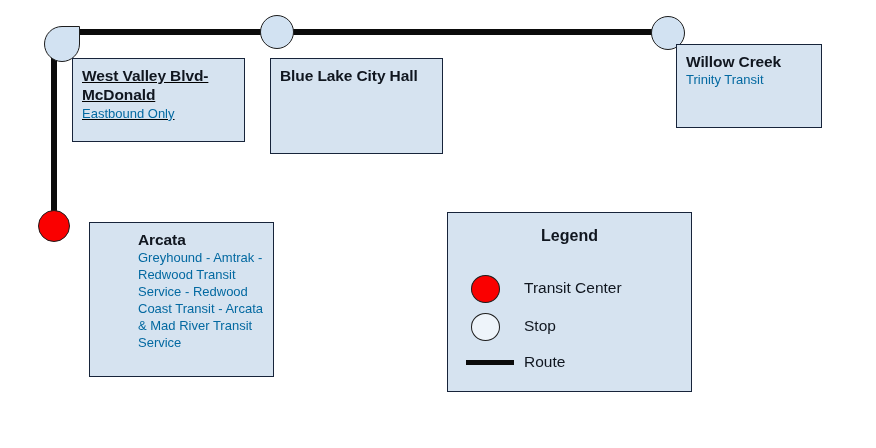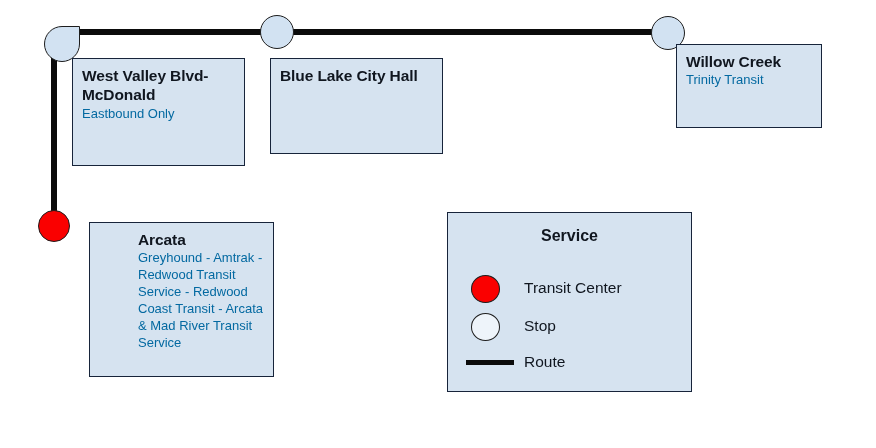--- a/index.html
+++ b/index.html
@@ -144,42 +144,42 @@
   </svg>
 
   <div class="node node-stop node-stop-clipped" style="left:44px; top:26px; width:36px; height:36px;"></div>
 
   <div class="node node-stop" style="left:260px; top:15px; width:34px; height:34px;"></div>
 
   <div class="node node-stop" style="left:651px; top:16px; width:34px; height:34px;"></div>
 
   <div class="node node-transit" style="left:38px; top:210px; width:32px; height:32px;"></div>
 
-  <div class="info-box" style="left:72px; top:58px; width:173px; height:108px;">
+  <div class="info-box" style="left:72px; top:58px; width:173px; height:84px;text-decoration:underline;">
     <div class="box-title">West Valley Blvd-McDonald</div>
     <div class="box-sub">Eastbound Only</div>
   </div>
 
   <div class="info-box" style="left:270px; top:58px; width:173px; height:96px;">
     <div class="box-title">Blue Lake City Hall</div>
     <div class="box-sub"></div>
   </div>
 
   <div class="info-box" style="left:676px; top:44px; width:146px; height:84px;">
     <div class="box-title">Willow Creek</div>
     <div class="box-sub">Trinity Transit</div>
   </div>
 
   <div class="info-box" style="left:89px; top:222px; width:185px; height:155px;padding-left:48px;">
     <div class="box-title">Arcata</div>
     <div class="box-sub">Greyhound - Amtrak - Redwood Transit Service - Redwood Coast Transit - Arcata &amp; Mad River Transit Service</div>
   </div>
 
   <div id="legend-box">
-    <div id="legend-title">Service</div>
+    <div id="legend-title">Legend</div>
 
     <div class="legend-row" style="top:58px;">
       <div class="legend-symbol">
         <div class="lg-circle red"></div>
       </div>
       <div class="legend-label">Transit Center</div>
     </div>
 
     <div class="legend-row" style="top:96px;">
       <div class="legend-symbol">

